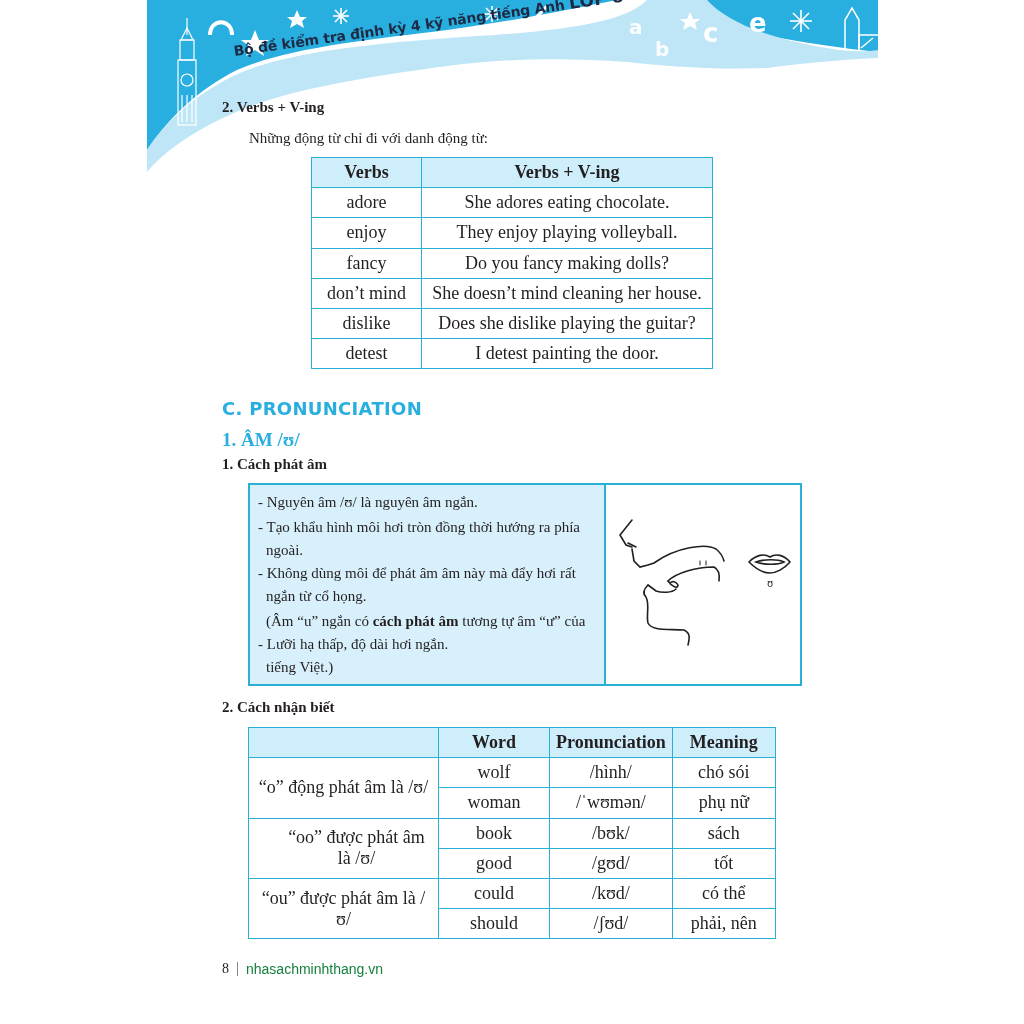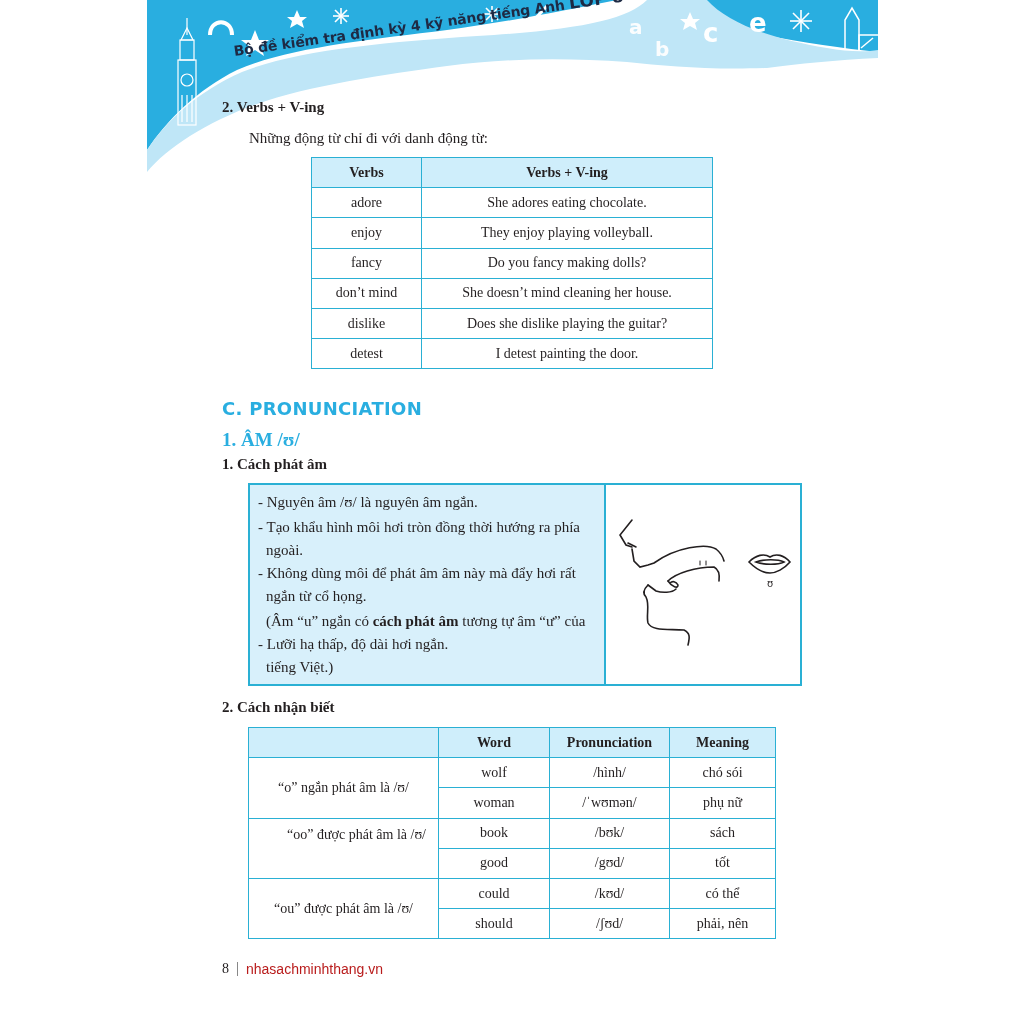--- a/index.html
+++ b/index.html
@@ -15,21 +15,21 @@
     position: absolute; left: 88px; top: 40px;
     font-family: "DejaVu Sans", sans-serif; font-weight: bold; font-size: 14px;
     color: #1e2a44; transform: rotate(-8deg); transform-origin: left bottom; white-space: nowrap;
     letter-spacing: -0.2px;
   }
   .banner-title .big { font-size: 17px; }
 
   .h-sub { position: absolute; font-weight: bold; font-size: 15px; color: #231f20; }
   .para { position: absolute; font-size: 15px; color: #231f20; }
 
-  table { border-collapse: collapse; position: absolute; font-family: "Liberation Serif", serif; font-size: 14px; color: #231f20; }
+  table { border-collapse: collapse; position: absolute; font-family: "Liberation Serif", serif; font-size: 18px; color: #231f20; }
   td, th { border: 1.5px solid #2ab0d4; text-align: center; vertical-align: middle; padding: 0 6px; }
   th { background: #cfeefb; font-weight: bold; }
 
   .t1 { left: 311px; top: 157px; width: 402px; }
   .t1 th, .t1 td { height: 30.2px; }
   .t1 .c1 { width: 110px; }
 
   .section-title {
     position: absolute; left: 222px; top: 398px;
     font-family: "DejaVu Sans", sans-serif; font-weight: bold; font-size: 18px; color: #29aee0;
@@ -47,21 +47,21 @@
   .t2 { left: 248px; top: 727px; width: 528px; }
   .t2 th, .t2 td { height: 30.2px; }
   .t2 .cA { width: 190px; }
   .t2 .cB { width: 111px; }
   .t2 .cC { width: 120px; }
   .t2 .lbl-top { vertical-align: top; padding-top: 8px; padding-left: 32px; }
 
   .footer { position: absolute; left: 222px; top: 961px; font-size: 14px; display: flex; align-items: center; }
   .footer .num { font-family: "Liberation Serif", serif; color: #231f20; }
   .footer .sep { width: 1px; height: 14px; background: #888; margin: 0 8px; }
-  .footer .site { font-family: "Liberation Sans", sans-serif; color: #b91c1c; font-size: 14px; }
+  .footer .site { font-family: "Liberation Sans", sans-serif; color: #15803d; font-size: 14px; }
 </style>
 </head>
 <body>
 
 <div class="page"></div>
 
 <div class="banner">
   <svg width="731" height="180" viewBox="0 0 731 180">
 
     <path d="M0,0 L731,0 L731,52 C690,48 640,40 590,30 C560,24 530,10 520,0 Z" fill="#29aee0"></path>
@@ -204,21 +204,21 @@
   <thead>
     <tr>
       <th class="cA"></th>
       <th class="cB">Word</th>
       <th class="cC">Pronunciation</th>
       <th>Meaning</th>
     </tr>
   </thead>
   <tbody>
     <tr>
-      <td rowspan="2">“o” ngắn phát âm là /ʊ/</td>
+      <td rowspan="2">“o” động phát âm là /ʊ/</td>
       <td>wolf</td>
       <td>/hình/</td>
       <td>chó sói</td>
     </tr>
     <tr>
       <td>woman</td>
       <td>/ˈwʊmən/</td>
       <td>phụ nữ</td>
     </tr>
     <tr>

